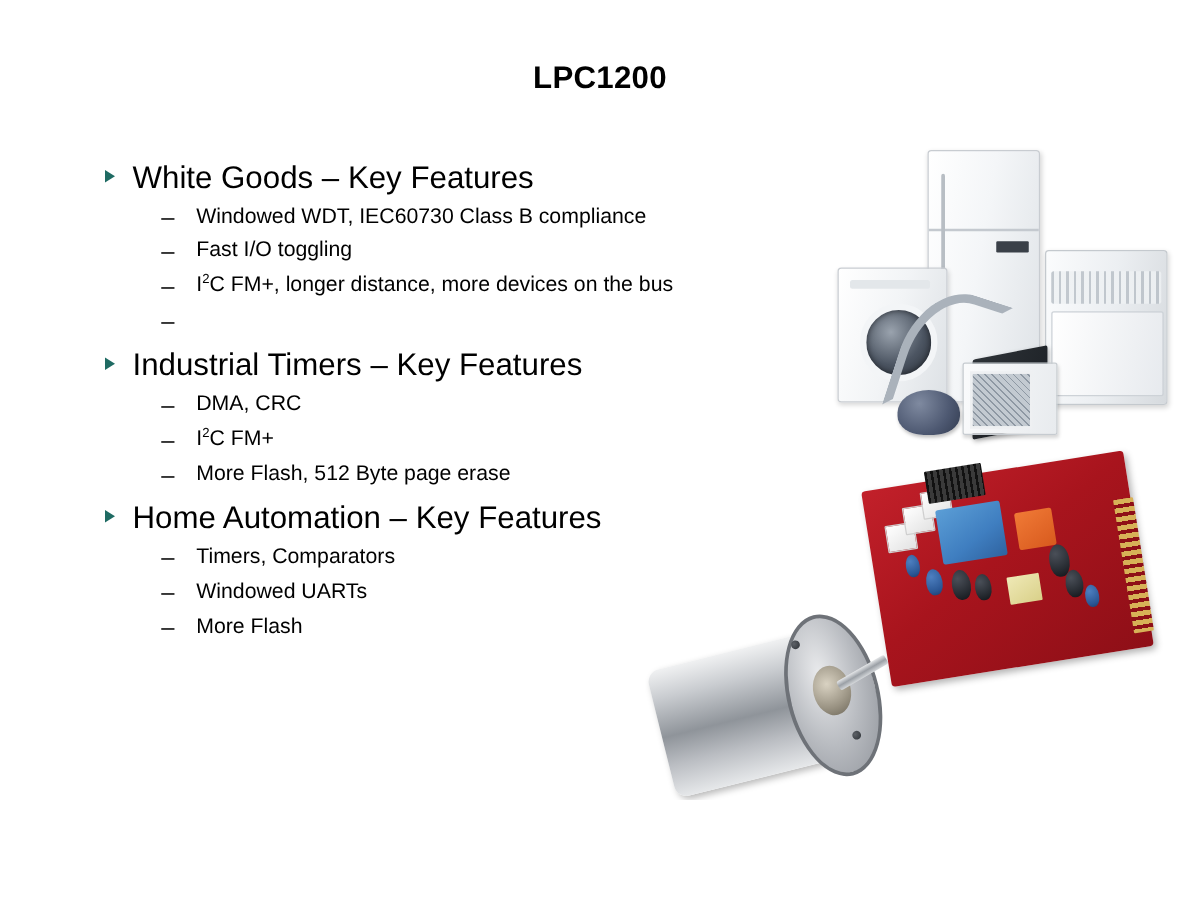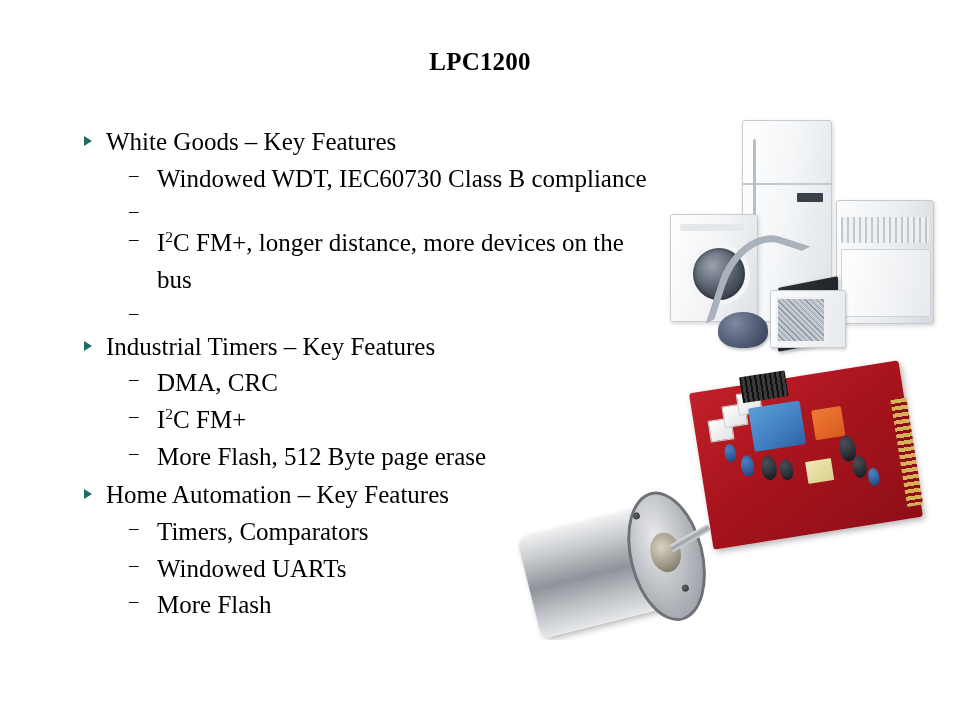--- a/index.html
+++ b/index.html
@@ -6,21 +6,21 @@
     margin: 0;
     padding: 0;
     background: #ffffff;
   }
   #slide {
     position: relative;
     width: 960px;
     height: 640px;
     background: #ffffff;
     overflow: hidden;
-    font-family: Liberation Serif, serif;
+    font-family: Liberation Sans, sans-serif;
     color: #000000;
   }
 
   
   #title-block {
     position: absolute;
     left: 0;
     top: 48px;
     width: 960px;
     text-align: center;
@@ -77,21 +77,21 @@
     align-items: flex-start;
   }
   .lvl2-marker {
     flex: 0 0 28px;
     width: 28px;
     margin-left: 45px;
     font-size: 19px;
     line-height: 1.47;
   }
   .lvl2-text {
-    font-size: 25px;
+    font-size: 17px;
     line-height: 1.47;
     max-width: 500px;
   }
   sup {
     font-size: 0.62em;
     vertical-align: super;
     line-height: 0;
   }
 
   
@@ -296,20 +296,21 @@
         </div>
       <div class="lvl1-text">White Goods – Key Features</div>
     </div>
     <div class="lvl2-group">
       <div class="lvl2">
         <div class="lvl2-marker">–</div>
         <div class="lvl2-text">Windowed WDT, IEC60730 Class B compliance</div>
       </div>
       <div class="lvl2">
         <div class="lvl2-marker">–</div>
+        <div class="lvl2-text">Fast I/O toggling</div>
       </div>
       <div class="lvl2">
         <div class="lvl2-marker">–</div>
         <div class="lvl2-text"><span>I</span><sup>2</sup><span>C FM+, longer distance, more devices on the bus</span></div>
       </div>
       <div class="lvl2">
         <div class="lvl2-marker">–</div>
       </div>
     </div>
 

